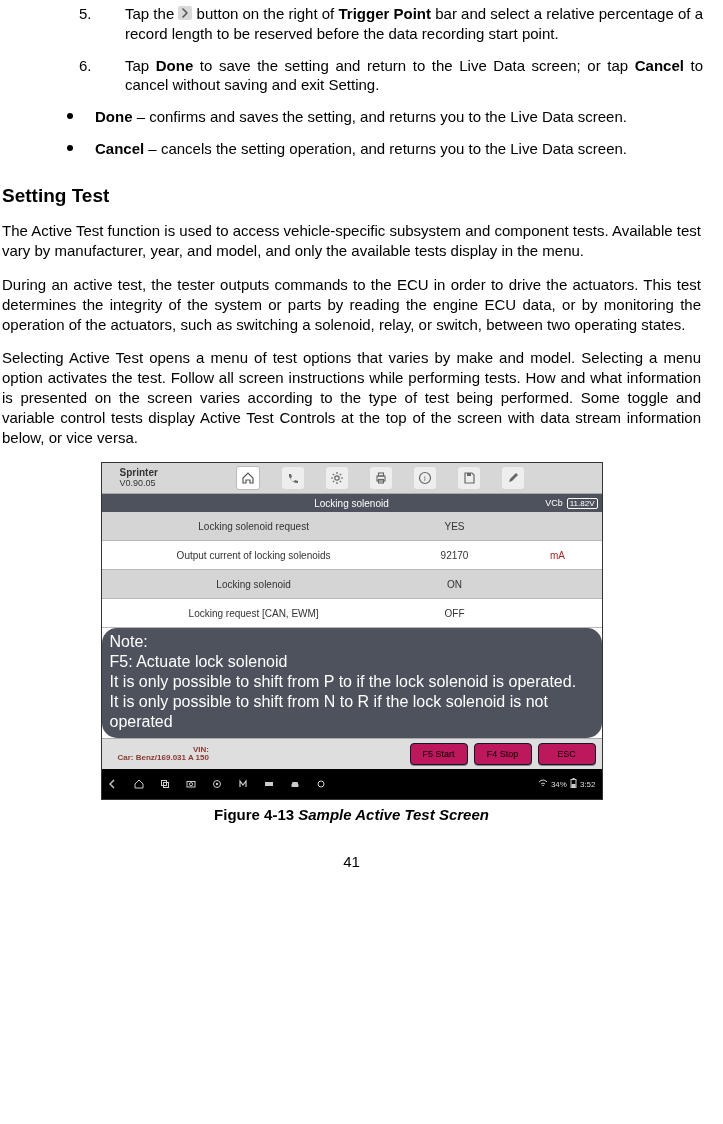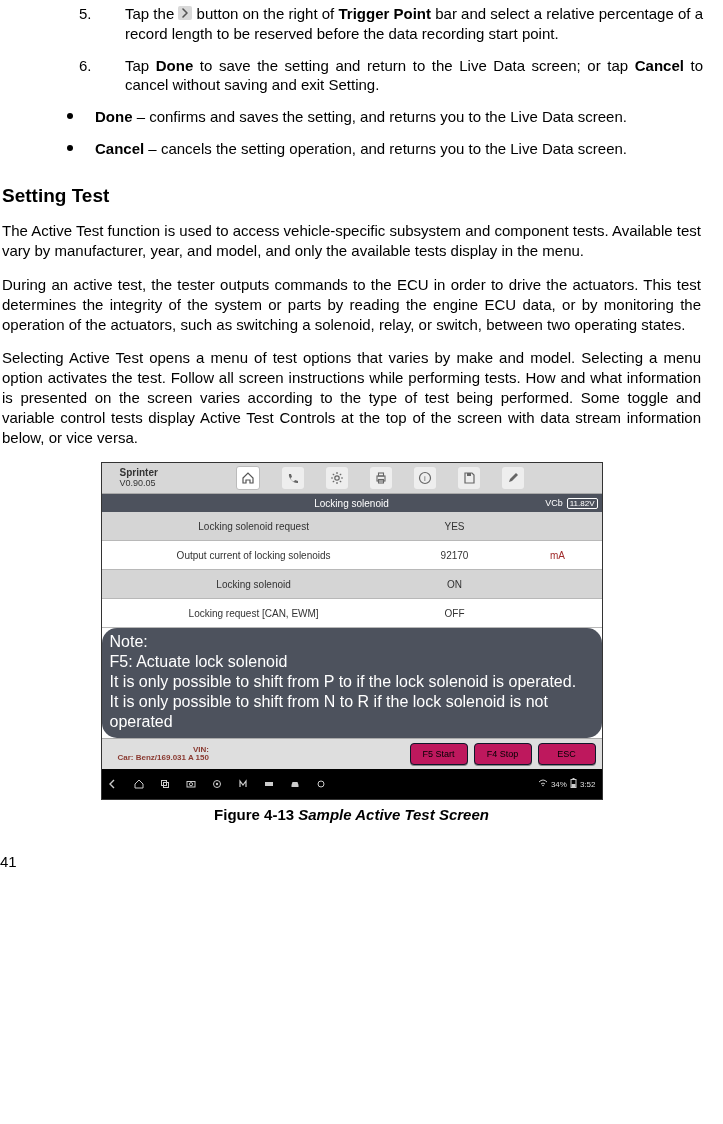--- a/index.html
+++ b/index.html
@@ -219,21 +219,21 @@
 
   .fig-caption {
     text-align: center;
     margin: 6px 0 14px 0;
     font-size: 15px;
   }
   .fig-caption .fb { font-weight: bold; }
   .fig-caption .fi { font-style: italic; font-weight: bold; margin-top: 12px; }
 
   .page-num {
-    text-align: left;
+    text-align: center;
     font-size: 15px;
     margin: 30px 0 18px 0;
   }
 
   b { font-weight: bold; }
 </style>
 </head>
 <body>
 
 <div class="page">

